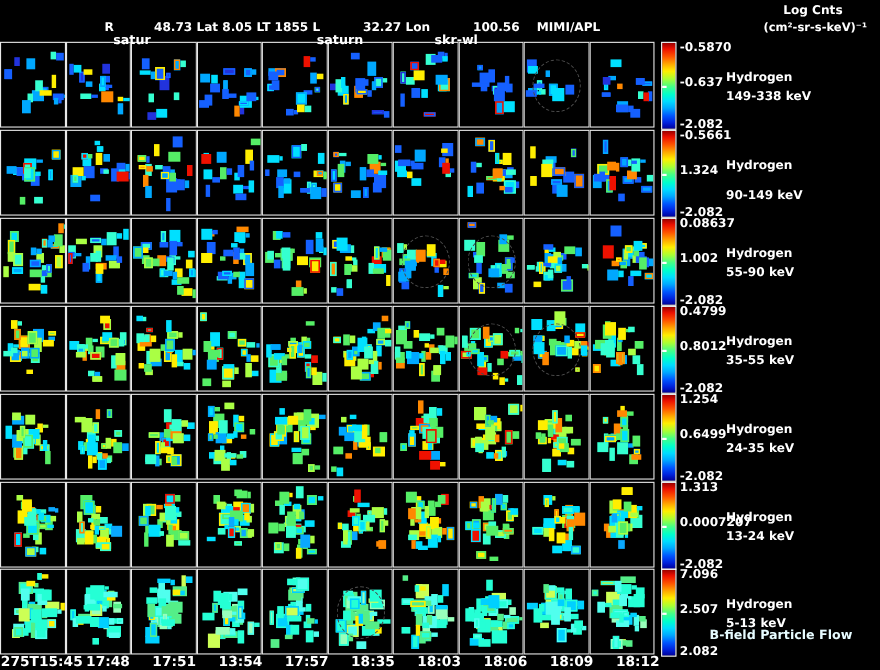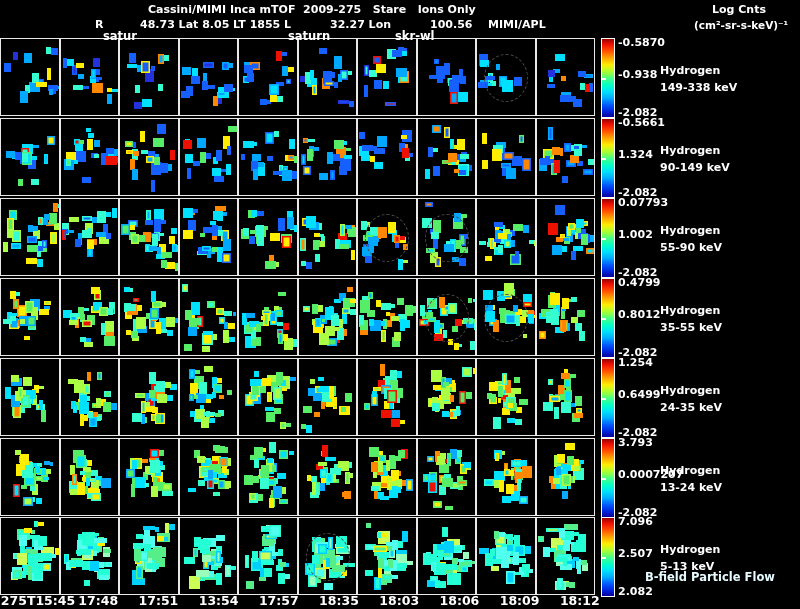--- a/index.html
+++ b/index.html
@@ -17,21 +17,20 @@
           #990000 0%, #ee1100 7%, #ff5500 16%, #ffaa00 25%, #ffee00 33%,
           #aaff33 42%, #44ff88 51%, #00ffcc 60%, #00ddff 68%, #00aaff 76%,
           #0055ff 85%, #0022dd 93%, #000099 100%);}
   .cbar .tick{position:absolute;left:0;top:50%;width:4px;height:2px;background:#fff;}
   .contour{position:absolute;border:1px dashed #4a4a4a;border-radius:50%;}
 </style>
 </head>
 <body>
 
 <div id="screen">
-  <span class="lbl" style="left:148px;top:4px">Cassini/MIMI Inca mTOF  2009-275   Stare   Ions Only</span>
   <span class="lbl" style="left:712px;top:4px">Log Cnts</span>
   <span class="lbl small" style="left:694px;top:19px">(cm²-sr-s-keV)⁻¹</span>
   <span class="lbl flow" style="left:645px;top:571px">B-field Particle Flow</span>
   <div id="dyn">
       <span class="lbl " style="left: 95px; top: 19px;">R</span>
       <span class="lbl " style="left: 140px; top: 19px;">48.73 Lat 8.05 LT 1855 L</span>
       <span class="lbl " style="left: 330px; top: 19px;">32.27 Lon</span>
       <span class="lbl " style="left: 430px; top: 19px;">100.56</span>
       <span class="lbl " style="left: 488px; top: 19px;">MIMI/APL</span>
       <span class="lbl anno" style="left: 103px; top: 30px;">satur</span>
@@ -208,21 +207,21 @@
         <div class="blk" style="left: 34.2px; top: 57.1px; width: 5.6px; height: 6.2px; background: rgb(21, 96, 255);"></div>
         <div class="blk" style="left: 41.1px; top: 31.5px; width: 8.4px; height: 6.2px; background: rgb(21, 96, 255); box-shadow: rgb(21, 96, 255) 0px 0px 0px 1.5px inset;"></div>
         <div class="blk" style="left: 11.6px; top: 31.2px; width: 6.7px; height: 7.1px; background: rgb(34, 51, 221);"></div>
         <div class="blk" style="left: 24.3px; top: 36.9px; width: 5px; height: 5px; background: rgb(255, 136, 0);"></div>
         <div class="blk" style="left: 18.7px; top: 14.7px; width: 9.8px; height: 7.7px; background: rgb(0, 224, 255);"></div>
       </div>
       <div class="cbar" style="left: 601px; top: 38px; height: 78px;">
         <div class="tick"></div>
       </div>
       <span class="lbl " style="left: 618px; top: 37px;">-0.5870</span>
-      <span class="lbl " style="left: 618px; top: 69px;">-0.938</span>
+      <span class="lbl " style="left: 618px; top: 69px;">-0.637</span>
       <span class="lbl " style="left: 618px; top: 107px;">-2.082</span>
       <span class="lbl " style="left: 660px; top: 65px;">Hydrogen</span>
       <span class="lbl " style="left: 660px; top: 82px;">149-338 keV</span>
       <div class="panel" style="left: 0px; top: 118px; width: 59.5px; height: 78px;">
         <div class="blk" style="left: 11.1px; top: 33.3px; width: 8.5px; height: 6.9px; background: rgb(53, 255, 208); box-shadow: rgb(0, 224, 255) 0px 0px 0px 1.5px inset;"></div>
         <div class="blk" style="left: 20.8px; top: 24.7px; width: 11px; height: 10px; background: rgb(0, 224, 255);"></div>
         <div class="blk" style="left: 31.8px; top: 25.7px; width: 6.1px; height: 3.6px; background: rgb(0, 168, 255);"></div>
         <div class="blk" style="left: 19.2px; top: 33.4px; width: 9.9px; height: 12px; background: rgb(21, 96, 255);"></div>
         <div class="blk" style="left: 26.8px; top: 38.5px; width: 7.8px; height: 11.7px; background: rgb(21, 96, 255);"></div>
         <div class="blk" style="left: 19.9px; top: 29px; width: 8.5px; height: 10px; background: rgb(53, 255, 208); box-shadow: rgb(238, 17, 0) 0px 0px 0px 1.5px inset;"></div>
@@ -431,21 +430,21 @@
         <div class="blk" style="left: 46.2px; top: 50px; width: 10.6px; height: 5.5px; background: rgb(0, 168, 255); box-shadow: rgb(21, 96, 255) 0px 0px 0px 1.5px inset;"></div>
         <div class="blk" style="left: 17.4px; top: 41.4px; width: 5.9px; height: 12.9px; background: rgb(238, 17, 0);"></div>
       </div>
       <div class="cbar" style="left: 601px; top: 118px; height: 78px;">
         <div class="tick"></div>
       </div>
       <span class="lbl " style="left: 618px; top: 117px;">-0.5661</span>
       <span class="lbl " style="left: 618px; top: 149px;">1.324</span>
       <span class="lbl " style="left: 618px; top: 187px;">-2.082</span>
       <span class="lbl " style="left: 660px; top: 145px;">Hydrogen</span>
-      <span class="lbl " style="left: 660px; top: 162px;">90-149 keV</span>
+      <span class="lbl " style="left: 660px; top: 172px;">90-149 keV</span>
       <div class="panel" style="left: 0px; top: 198px; width: 59.5px; height: 78px;">
         <div class="blk" style="left: 51.7px; top: 3.9px; width: 5.7px; height: 9.3px; background: rgb(255, 136, 0);"></div>
         <div class="blk" style="left: 57.4px; top: 4.9px; width: 3.7px; height: 4.1px; background: rgb(53, 255, 208);"></div>
         <div class="blk" style="left: 25.3px; top: 59.1px; width: 10.4px; height: 6.1px; background: rgb(255, 238, 0);"></div>
         <div class="blk" style="left: 35.6px; top: 60.1px; width: 6.3px; height: 7.8px; background: rgb(0, 224, 255);"></div>
         <div class="blk" style="left: 9.8px; top: 43.8px; width: 10.3px; height: 6px; background: rgb(0, 168, 255); box-shadow: rgb(0, 224, 255) 0px 0px 0px 1.5px inset;"></div>
         <div class="blk" style="left: 8.3px; top: 11.3px; width: 7.7px; height: 9.8px; background: rgb(0, 224, 255); box-shadow: rgb(85, 238, 102) 0px 0px 0px 1.5px inset;"></div>
         <div class="blk" style="left: 32.2px; top: 30.9px; width: 6.7px; height: 8.7px; background: rgb(170, 255, 68);"></div>
         <div class="blk" style="left: 45.4px; top: 23.1px; width: 7.9px; height: 4.3px; background: rgb(0, 224, 255); box-shadow: rgb(255, 136, 0) 0px 0px 0px 1.5px inset;"></div>
         <div class="blk" style="left: 53.3px; top: 24.1px; width: 7px; height: 7.1px; background: rgb(170, 255, 68);"></div>
@@ -712,21 +711,21 @@
         <div class="blk" style="left: 44.3px; top: 34.6px; width: 7.6px; height: 11.1px; background: rgb(85, 238, 102);"></div>
         <div class="blk" style="left: 18.8px; top: 6px; width: 9.9px; height: 10.2px; background: rgb(21, 96, 255);"></div>
         <div class="blk" style="left: 23.7px; top: 35.4px; width: 4.8px; height: 4.1px; background: rgb(255, 136, 0); box-shadow: rgb(255, 238, 0) 0px 0px 0px 1.5px inset;"></div>
         <div class="blk" style="left: 31.2px; top: 23.9px; width: 7.3px; height: 7.6px; background: rgb(85, 238, 102); box-shadow: rgb(255, 238, 0) 0px 0px 0px 1.5px inset;"></div>
         <div class="blk" style="left: 38.6px; top: 24.9px; width: 6.9px; height: 4px; background: rgb(170, 255, 68);"></div>
         <div class="blk" style="left: 39.2px; top: 19.6px; width: 8px; height: 9px; background: rgb(0, 224, 255);"></div>
       </div>
       <div class="cbar" style="left: 601px; top: 198px; height: 78px;">
         <div class="tick"></div>
       </div>
-      <span class="lbl " style="left: 618px; top: 197px;">0.07793</span>
+      <span class="lbl " style="left: 618px; top: 197px;">0.08637</span>
       <span class="lbl " style="left: 618px; top: 229px;">1.002</span>
       <span class="lbl " style="left: 618px; top: 267px;">-2.082</span>
       <span class="lbl " style="left: 660px; top: 225px;">Hydrogen</span>
       <span class="lbl " style="left: 660px; top: 242px;">55-90 keV</span>
       <div class="panel" style="left: 0px; top: 278px; width: 59.5px; height: 78px;">
         <div class="blk" style="left: 8.8px; top: 39.9px; width: 10.5px; height: 9.2px; background: rgb(0, 224, 255);"></div>
         <div class="blk" style="left: 7.5px; top: 40.5px; width: 10.6px; height: 9.4px; background: rgb(0, 168, 255); box-shadow: rgb(255, 238, 0) 0px 0px 0px 1.5px inset;"></div>
         <div class="blk" style="left: 18.1px; top: 41.5px; width: 5.5px; height: 4px; background: rgb(85, 238, 102);"></div>
         <div class="blk" style="left: 9.1px; top: 38.7px; width: 7.5px; height: 5.5px; background: rgb(0, 168, 255);"></div>
         <div class="blk" style="left: 29.3px; top: 20.2px; width: 9.3px; height: 11.4px; background: rgb(0, 168, 255);"></div>
@@ -1663,21 +1662,21 @@
         <div class="blk" style="left: 36.9px; top: 27.4px; width: 6.9px; height: 4px; background: rgb(170, 255, 68);"></div>
         <div class="blk" style="left: 19.3px; top: 28px; width: 5.7px; height: 7.9px; background: rgb(10, 168, 255);"></div>
         <div class="blk" style="left: 18px; top: 44.9px; width: 5.6px; height: 4.9px; background: rgb(0, 224, 255);"></div>
         <div class="blk" style="left: 25.2px; top: 34.7px; width: 8.9px; height: 12.6px; background: rgb(85, 238, 102); box-shadow: rgb(170, 255, 68) 0px 0px 0px 1.5px inset;"></div>
         <div class="blk" style="left: 16.5px; top: 39px; width: 6.8px; height: 6px; background: rgb(170, 255, 68);"></div>
         <div class="blk" style="left: 20px; top: 15px; width: 8.4px; height: 9.3px; background: rgb(255, 238, 0);"></div>
       </div>
       <div class="cbar" style="left: 601px; top: 438px; height: 78px;">
         <div class="tick"></div>
       </div>
-      <span class="lbl " style="left: 618px; top: 437px;">3.793</span>
+      <span class="lbl " style="left: 618px; top: 437px;">1.313</span>
       <span class="lbl " style="left: 618px; top: 469px;">0.0007207</span>
       <span class="lbl " style="left: 618px; top: 507px;">-2.082</span>
       <span class="lbl " style="left: 660px; top: 465px;">Hydrogen</span>
       <span class="lbl " style="left: 660px; top: 482px;">13-24 keV</span>
       <div class="panel" style="left: 0px; top: 517px; width: 59.5px; height: 78px;">
         <div class="blk" style="left: 11.9px; top: 34.5px; width: 10.1px; height: 6px; background: rgb(85, 238, 136); box-shadow: rgb(80, 255, 238) 0px 0px 0px 1.5px inset;"></div>
         <div class="blk" style="left: 18.9px; top: 26.3px; width: 5.3px; height: 10.4px; background: rgb(37, 255, 213); box-shadow: rgb(37, 255, 213) 0px 0px 0px 1.5px inset;"></div>
         <div class="blk" style="left: 9.7px; top: 54.4px; width: 7.4px; height: 7.3px; background: rgb(85, 238, 136); box-shadow: rgb(204, 255, 85) 0px 0px 0px 1.5px inset;"></div>
         <div class="blk" style="left: 24.9px; top: 29.2px; width: 6.6px; height: 11.2px; background: rgb(0, 208, 255);"></div>
         <div class="blk" style="left: 22.5px; top: 45.5px; width: 12.9px; height: 10.8px; background: rgb(85, 238, 136);"></div>

